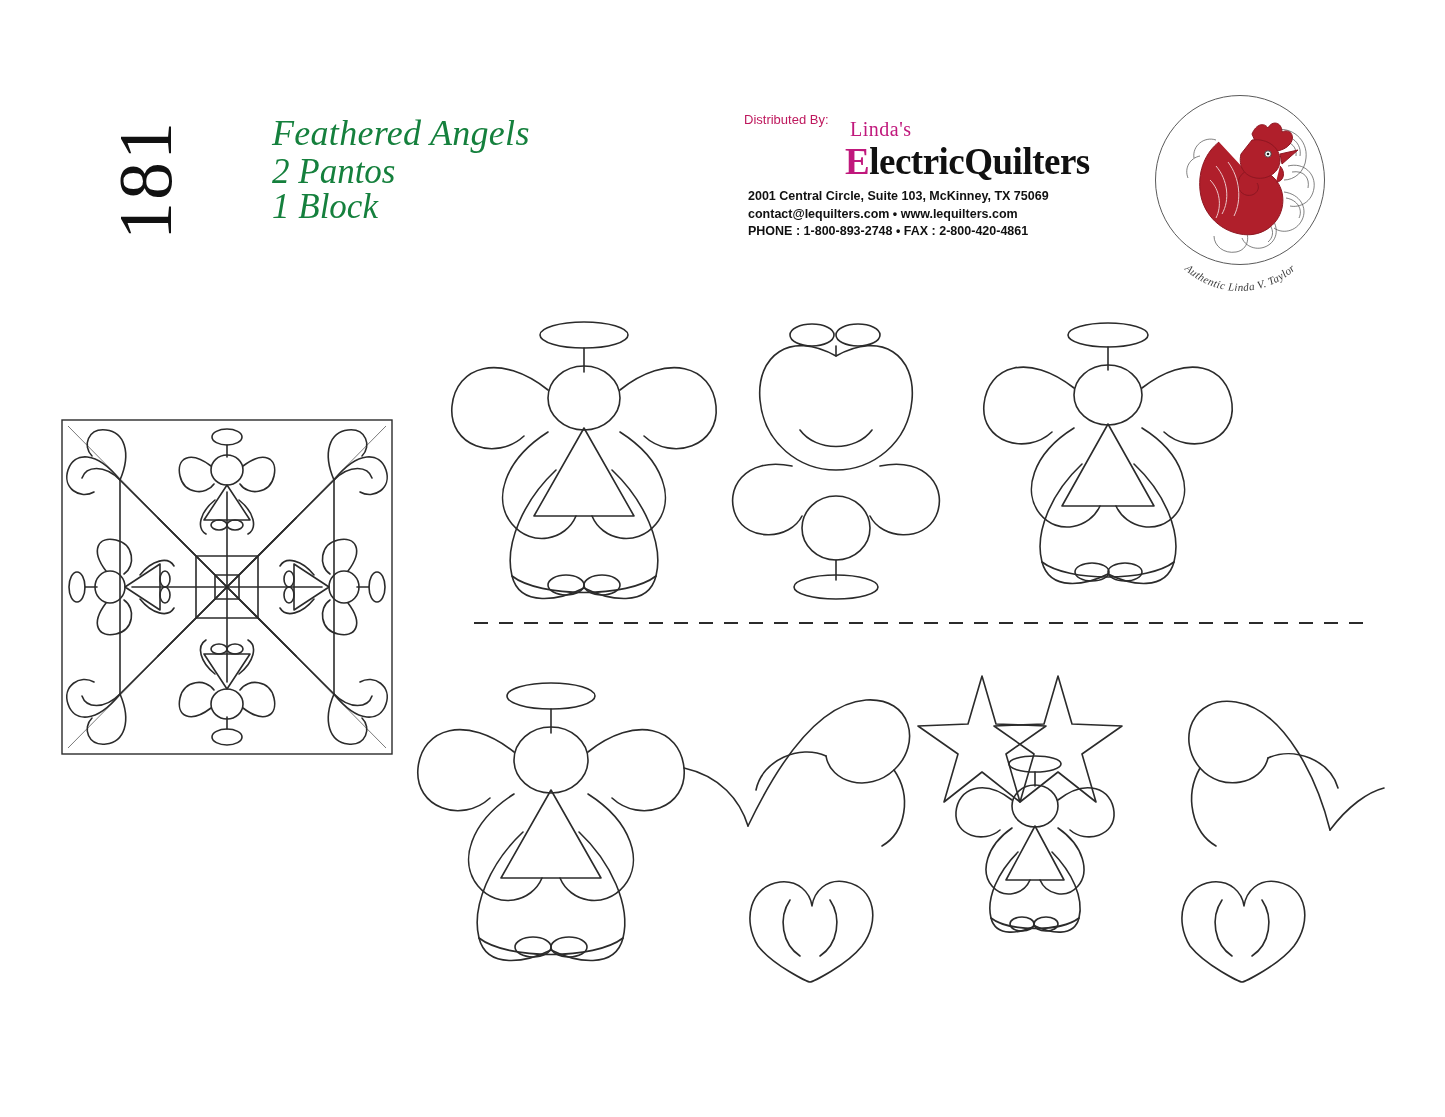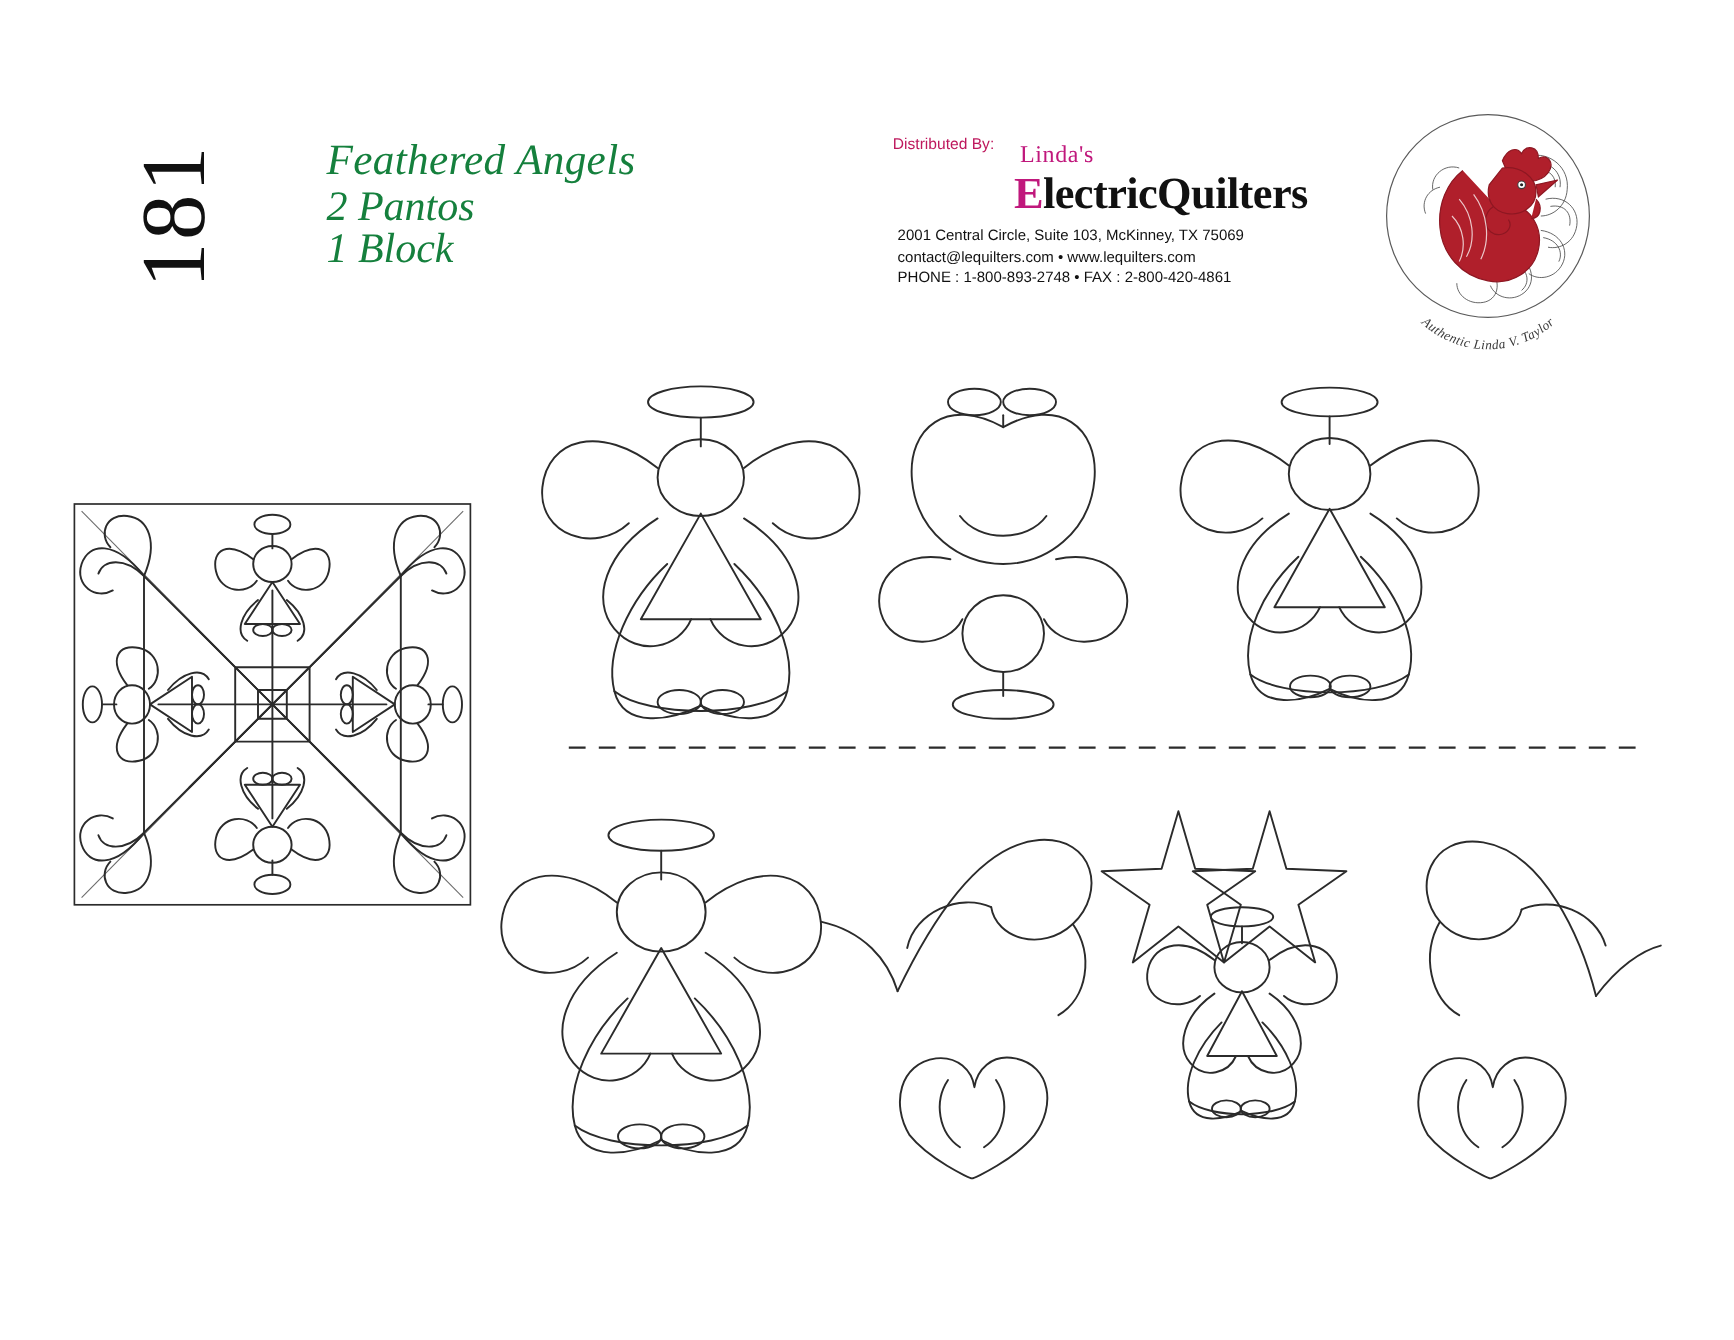--- a/index.html
+++ b/index.html
@@ -96,20 +96,21 @@
   .addr-lines {
     position: absolute;
     left: 748px;
     top: 188px;
     width: 330px;
     font-family: "Liberation Sans", sans-serif;
     font-size: 12.5px;
     line-height: 17.5px;
     color: #111;
     white-space: nowrap;
+    font-weight: bold;
   }
 
   
   #rooster-logo {
     position: absolute;
     left: 1155px;
     top: 95px;
     width: 170px;
     height: 205px;
   }

